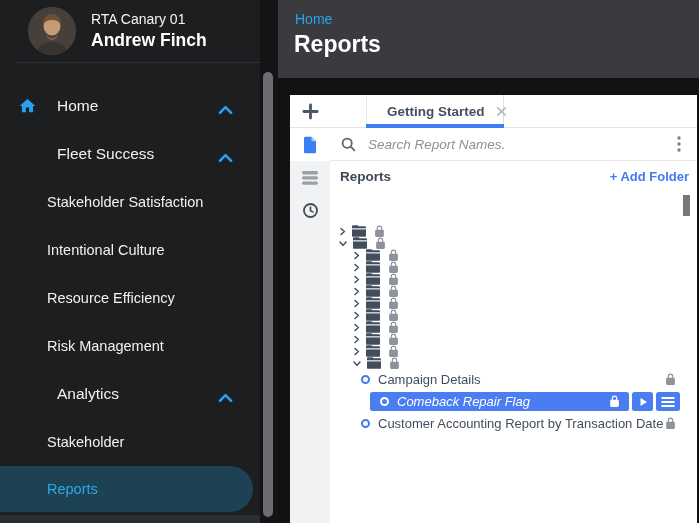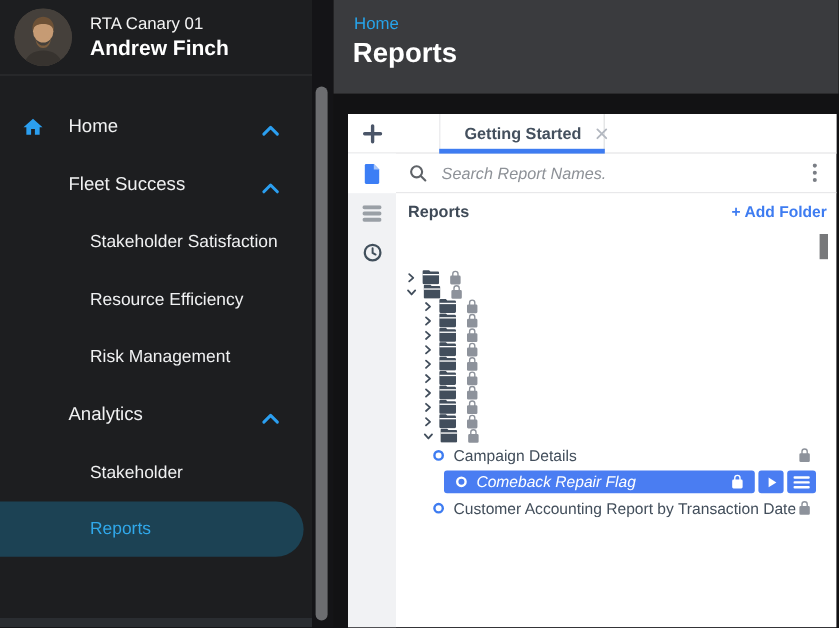--- a/index.html
+++ b/index.html
@@ -2,29 +2,29 @@
 <html style="--sidebarbg: #1d1e20; --headerbg: #3a3b3e; --accent: #2b9ff0; --breadcrumb: #27a4ea; --royal: #3e7cf1; --selrow: #4a7df2; --pillbg: #1c4254; --pilltext: #30a8ea;"><head>
 <meta charset="utf-8">
 <style>
   * { box-sizing: border-box; }
   html,body { margin:0; padding:0; }
   body { background:#121214; font-family:"Liberation Sans","DejaVu Sans",sans-serif; }
   .stage { position:relative; width:699px; height:523px; overflow:hidden; background:#121214; }
 
   
   .sidebar { position:absolute; left:0; top:0; width:260px; height:523px; background:var(--sidebarbg,#1d1e20); }
-  .user-block { height:63px; display:flex; align-items:center; padding:0 12px; gap:15px; border-bottom:1px solid #2f3033; }
+  .user-block { height:63px; display:flex; align-items:center; padding:0 12px; gap:15px; border-bottom:1px solid #2f3033;margin-left:16px; }
   .avatar { width:48px; height:48px; border-radius:50%; overflow:hidden; flex:0 0 48px; background:#4b443e; }
   .user-text { display:flex; flex-direction:column; gap:3px; }
   .org-name { font-size:14px; color:#f5f5f5; }
   .user-name { font-size:17.5px; font-weight:bold; color:#ffffff; }
   .nav { position:absolute; top:82px; left:0; right:0; }
   .nav-item { height:48px; display:flex; align-items:center; position:relative; color:#f0f1f2; cursor:pointer; }
   .nav-item.lvl0 { padding-left:57px; font-size:15.5px; }
-  .nav-item.lvl1 { padding-left:75px; font-size:14.5px; }
+  .nav-item.lvl1 { padding-left:47px; font-size:14.5px; }
   .nav-home { position:absolute; left:18px; top:50%; transform:translateY(-50%); width:19px; height:19px; }
   .nav-chev { position:absolute; right:27px; top:50%; transform:translateY(-50%); width:15px; height:10px; }
   .nav-item.selected { height:46px; margin-right:7px; background:var(--pillbg,#1c4254); border-radius:0 23px 23px 0; }
   .nav-item.selected .nav-label { color:var(--pilltext,#30a8ea); }
   .sidebar-bottom-strip { position:absolute; left:0; bottom:0; width:260px; height:8px; background:#2a2d31; }
 
   
   .gutter { position:absolute; left:260px; top:0; width:18px; height:523px; background:#141417; }
   .gutter-thumb { position:absolute; left:3px; top:72px; width:10px; height:445px; border-radius:5px; background:#6c6d70; }
 
@@ -111,20 +111,23 @@
             </svg></span>
         </div>
         <div class="nav-item lvl0">
           <span class="nav-label">Fleet Success</span>
           <span class="nav-chev"><svg width="15" height="10" viewBox="0 0 16 10">
               <path d="M2 8l6-6 6 6" fill="none" stroke="var(--accent,#2b9ff0)" stroke-width="2.7" stroke-linecap="round" stroke-linejoin="round"></path>
             </svg></span>
         </div>
         <div class="nav-item lvl1">
           <span class="nav-label">Stakeholder Satisfaction</span>
+        </div>
+        <div class="nav-item lvl1">
+          <span class="nav-label">Intentional Culture</span>
         </div>
         <div class="nav-item lvl1">
           <span class="nav-label">Resource Efficiency</span>
         </div>
         <div class="nav-item lvl1">
           <span class="nav-label">Risk Management</span>
         </div>
         <div class="nav-item lvl0">
           <span class="nav-label">Analytics</span>
           <span class="nav-chev"><svg width="15" height="10" viewBox="0 0 16 10">

